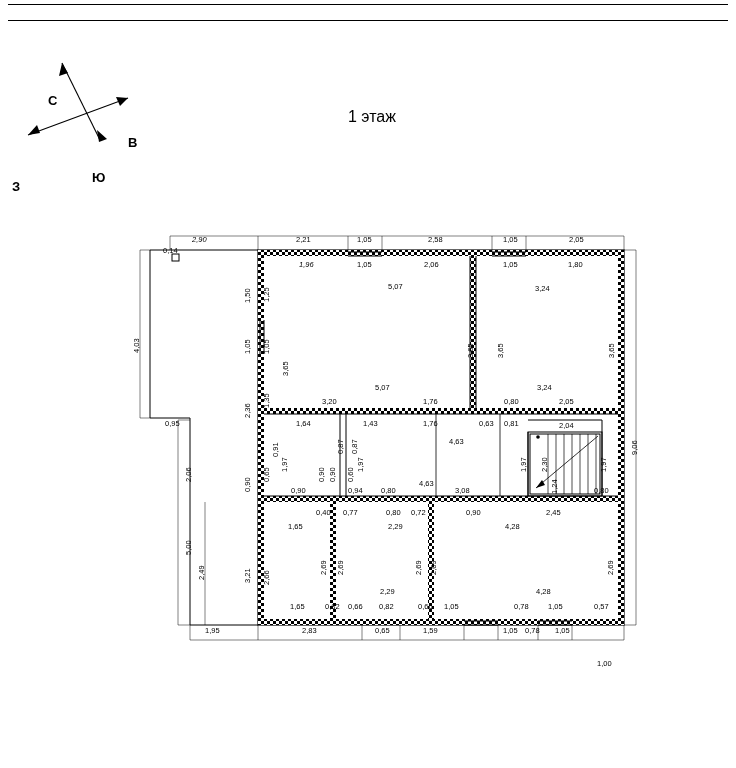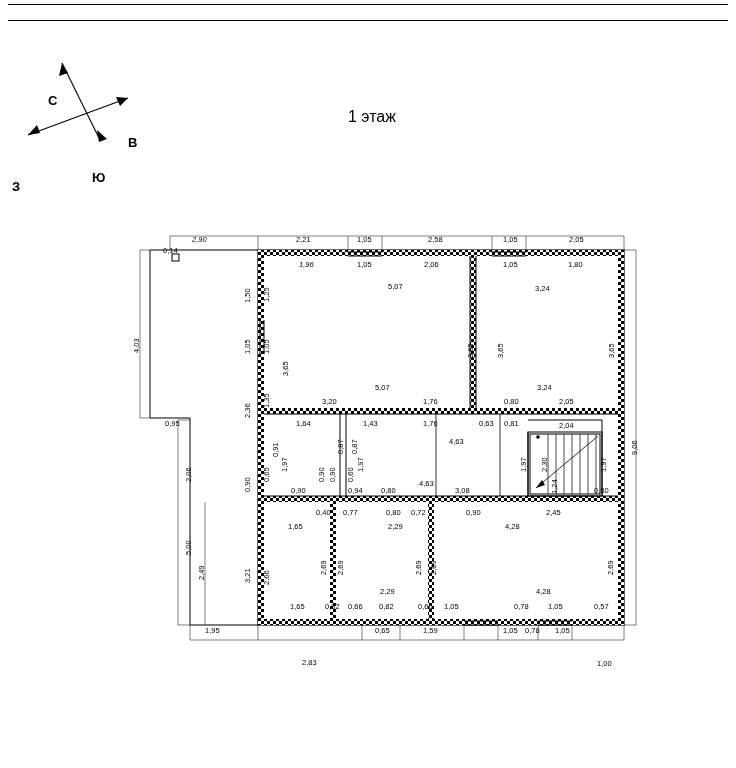--- a/index.html
+++ b/index.html
@@ -290,21 +290,21 @@
     <span class="dim" style="left:290px; top:603px;">1,65</span>
     <span class="dim" style="left:325px; top:603px;">0,82</span>
     <span class="dim" style="left:348px; top:603px;">0,66</span>
     <span class="dim" style="left:379px; top:603px;">0,82</span>
     <span class="dim" style="left:418px; top:603px;">0,66</span>
     <span class="dim" style="left:444px; top:603px;">1,05</span>
     <span class="dim" style="left:514px; top:603px;">0,78</span>
     <span class="dim" style="left:548px; top:603px;">1,05</span>
     <span class="dim" style="left:594px; top:603px;">0,57</span>
 
-    <span class="dim" style="left:302px; top:627px;margin-top:32px;">2,83</span>
+    <span class="dim" style="left:302px; top:627px;">2,83</span>
     <span class="dim" style="left:375px; top:627px;">0,65</span>
     <span class="dim" style="left:423px; top:627px;">1,59</span>
     <span class="dim" style="left:503px; top:627px;">1,05</span>
     <span class="dim" style="left:525px; top:627px;">0,78</span>
     <span class="dim" style="left:555px; top:627px;">1,05</span>
     <span class="dim" style="left:597px; top:660px;">1,00</span>
     <span class="dim" style="left:205px; top:627px;">1,95</span>
     <span class="dim" style="left:137px; top:420px;margin-left:28px;">0,95</span>
   </div>
 

